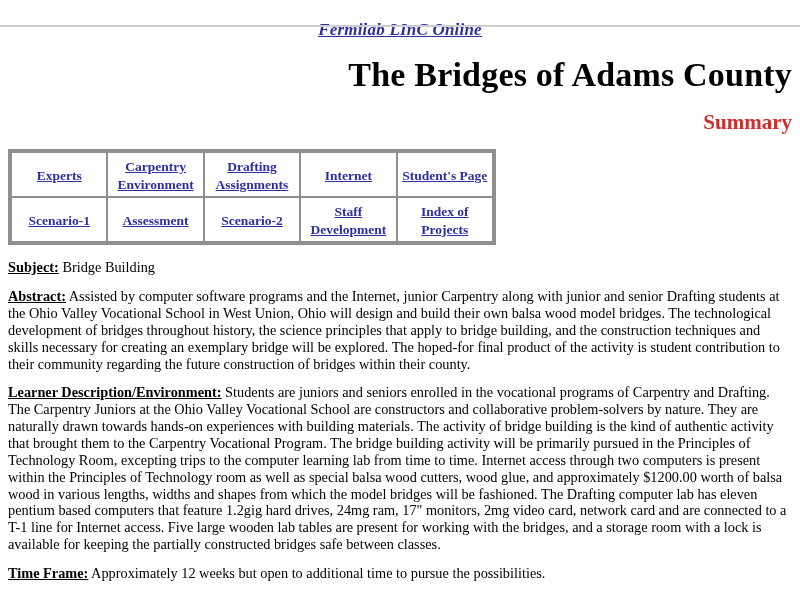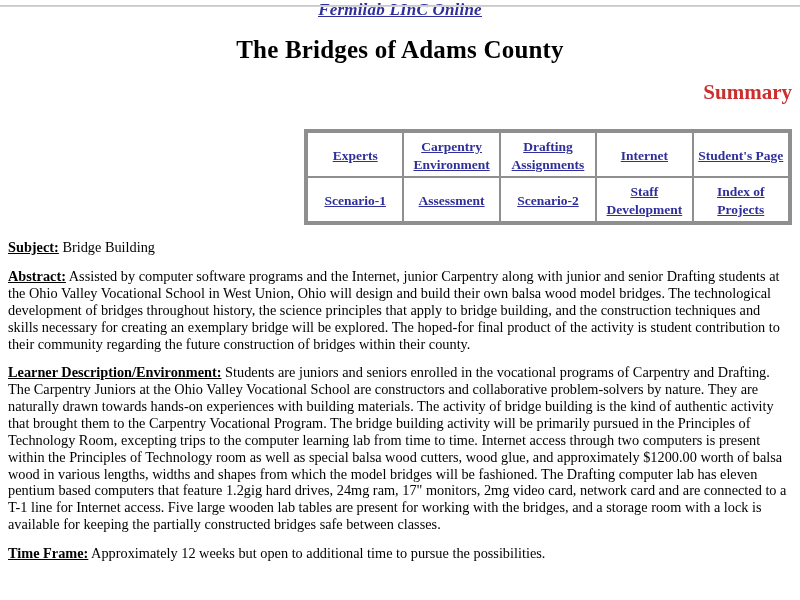--- a/index.html
+++ b/index.html
@@ -29,49 +29,50 @@
     background: #d4d4d4;
     border-top: 1px solid #c8c8c8;
     box-sizing: border-box;
   }
   .content {
     padding: 0 8px 0 8px;
     box-sizing: border-box;
   }
   .site-link-wrap {
     text-align: center;
+    margin-top: 20px;
     text-decoration: underline;
   }
   a.site-link {
     color: #2f2f9c;
     font-weight: bold;
     font-style: italic;
     font-size: 17px;
     text-decoration: underline;
     letter-spacing: 0.2px;
   }
   h1.page-title {
-    text-align: center;
-    font-size: 25px;
+    text-align: right;
+    font-size: 34px;
     font-weight: bold;
     margin: 16px 0 0 0;
     letter-spacing: 0.2px;
     color: #000000;
   }
   h2.section-title {
     text-align: right;
     font-size: 21px;
     font-weight: bold;
     color: #cc2e2e;
     margin: 16px 0 0 0;
   }
   .nav-wrap {
     display: flex;
-    justify-content: flex-end;
-    margin-top: 24px;
+    justify-content: flex-start;
+    margin-top: 14px;
   }
   table.navtable {
     border-collapse: separate;
     border-spacing: 2px;
     border: 2px solid #8f8f8f;
     background: #8f8f8f;
     width: 488px;
     table-layout: fixed;
   }
   table.navtable td {

